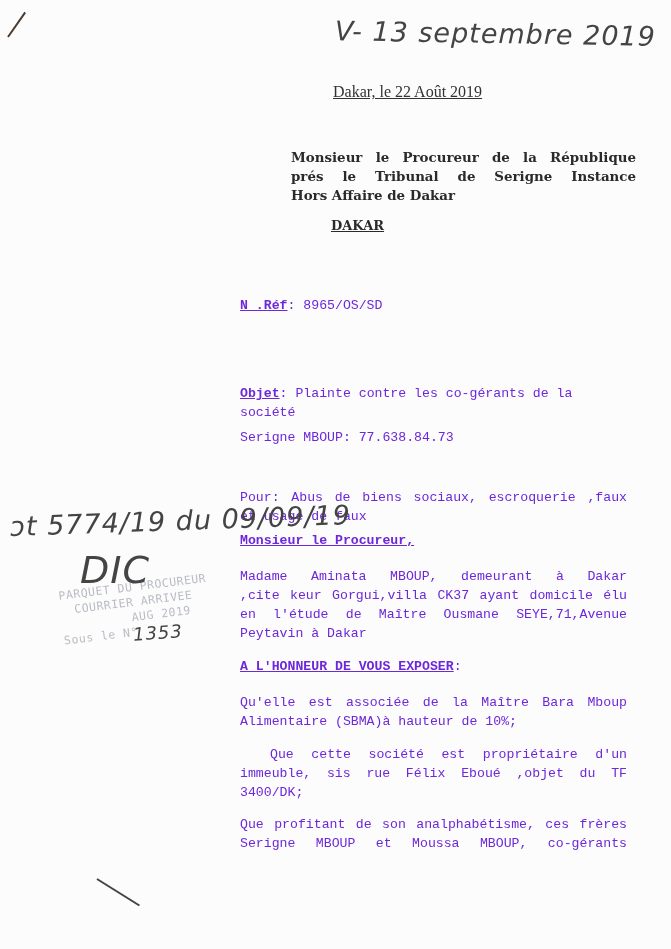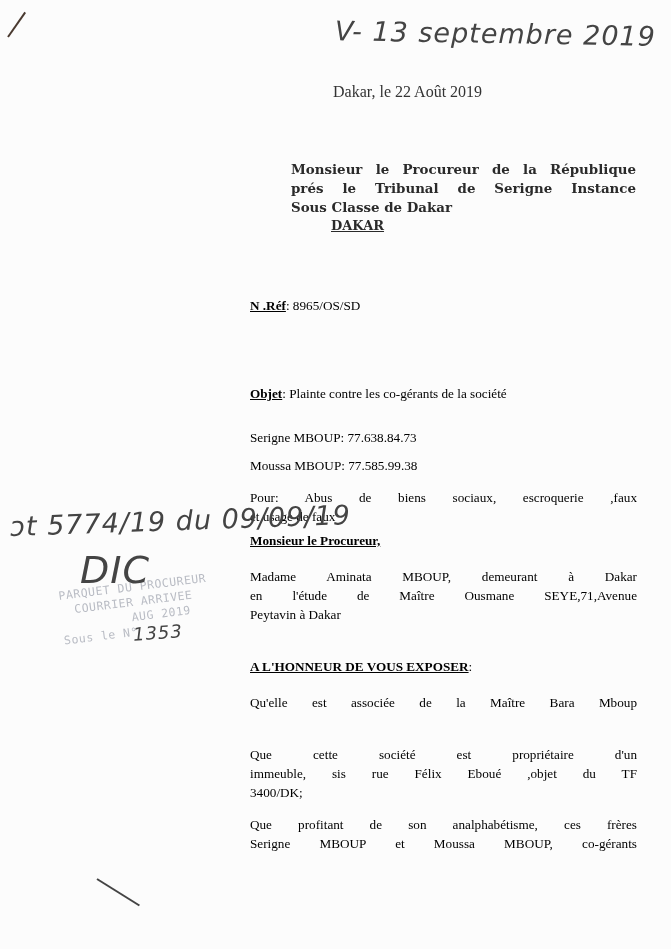--- a/index.html
+++ b/index.html
@@ -9,28 +9,28 @@
     font-family: "DejaVu Serif", serif;
     color: #2a2a2a;
   }
   .page { position: absolute; inset: 0; background: #fcfcfc; }
   .abs { position: absolute; }
   .handwritten {
     font-family: "DejaVu Sans", sans-serif; font-style: italic;
     color: #444; font-weight: normal; letter-spacing: 1px;
   }
   .hw-top { left: 335px; top: 18px; font-size: 27px; transform: rotate(1deg); }
-  .date-line { left: 333px; top: 83px; font-family: "Liberation Serif", serif; font-size: 16px; color: #333; }
-  .addressee { left: 291px; top: 160px; width: 345px; font-family: "DejaVu Serif", serif;
+  .date-line { left: 333px; top: 83px; font-family: "Liberation Serif", serif; font-size: 16px; color: #333; text-decoration: underline; }
+  .addressee { left: 291px; top: 148px; width: 345px; font-family: "DejaVu Serif", serif;
     font-weight: bold; font-size: 13.4px; line-height: 19px; text-align: justify; color: #2a2a2a; }
   .addressee div { text-align: justify; text-align-last: justify; }
   .addressee div.last { text-align-last: left; }
   .city { left: 331px; top: 218px; font-weight: bold; font-size: 13px; text-decoration: underline; }
-  .body-col { left: 250px; width: 387px; font-family: Liberation Serif, serif; font-size: 13.2px;
-    line-height: 19px; color: #000000; }
+  .body-col { left: 240px; width: 387px; font-family: Liberation Mono, monospace; font-size: 13.2px;
+    line-height: 19px; color: #6d28d9; }
   .lbl { font-weight: bold; text-decoration: underline; }
   .bold { font-weight: bold; }
   .justify-all { text-align: justify; text-align-last: justify; }
   .stamp {
     left: 62px; top: 578px; width: 175px; height: 80px;
     transform: rotate(-7deg); color: #b9bcc4; font-family: "DejaVu Sans Mono", monospace;
     font-size: 11.5px; line-height: 15px; letter-spacing: 0.5px;
   }
   .stamp .row { white-space: nowrap; }
   .hw-ref { left: 10px; top: 505px; font-size: 27px; transform: rotate(-2deg); white-space: nowrap; }
@@ -46,60 +46,61 @@
   <div class="abs mark" style="left:8px; top:36px; width:30px; transform: rotate(-55deg);"></div>
   <div class="abs mark" style="left:97px; top:878px; width:50px; transform: rotate(32deg); background:#444;"></div>
 
   <div class="abs handwritten hw-top">V-  13 septembre 2019</div>
 
   <div class="abs date-line">Dakar, le 22 Août 2019</div>
 
   <div class="abs addressee">
     <div>Monsieur le Procureur de la République</div>
     <div>prés le Tribunal de Serigne Instance</div>
-    <div class="last">Sous Classe de Dakar</div>
+    <div class="last">Hors Affaire de Dakar</div>
   </div>
 
   <div class="abs city">DAKAR</div>
 
   <div class="abs body-col" style="top:296px;">
     <span class="lbl">N .Réf</span><span>: 8965/OS/SD</span>
   </div>
 
 
   <div class="abs body-col" style="top:384px;">
     <div><span class="lbl">Objet</span><span>: Plainte contre les co-gérants de la société</span></div>
   </div>
 
   <div class="abs body-col" style="top:428px;">Serigne MBOUP: 77.638.84.73</div>
-  <div class="abs body-col" style="top:456px;">Moussa MBOUP: 77.585.99.38</div>
 
   <div class="abs body-col" style="top:488px;">
     <div class="justify-all">Pour: Abus de biens sociaux, escroquerie ,faux</div>
     <div>et usage de faux</div>
   </div>
 
   <div class="abs body-col bold" style="top:531px; text-decoration: underline;">Monsieur le Procureur,</div>
 
   <div class="abs body-col" style="top:567px;">
     <div class="justify-all">Madame Aminata MBOUP, demeurant à Dakar</div>
+    <div class="justify-all">,cite keur Gorgui,villa CK37 ayant domicile élu</div>
     <div class="justify-all">en l'étude de Maître Ousmane SEYE,71,Avenue</div>
     <div>Peytavin à Dakar</div>
   </div>
 
   <div class="abs body-col" style="top:657px;">
     <span class="bold" style="text-decoration: underline;">A L'HONNEUR DE VOUS EXPOSER</span><span>:</span>
   </div>
 
   <div class="abs body-col" style="top:693px;">
     <div class="justify-all">Qu'elle est associée de la Maître Bara Mboup</div>
+    <div>Alimentaire (SBMA)à hauteur de 10%;</div>
   </div>
 
   <div class="abs body-col" style="top:745px;">
-    <div class="justify-all" style="white-space:pre;">Que  cette  société  est  propriétaire  d'un</div>
+    <div class="justify-all" style="white-space:pre;margin-left:30px;">Que  cette  société  est  propriétaire  d'un</div>
     <div class="justify-all">immeuble, sis rue Félix Eboué ,objet du TF</div>
     <div>3400/DK;</div>
   </div>
 
   <div class="abs body-col" style="top:815px;">
     <div class="justify-all">Que profitant de son analphabétisme, ces frères</div>
     <div class="justify-all">Serigne MBOUP et Moussa MBOUP, co-gérants</div>
   </div>
 
   <div class="abs stamp">

